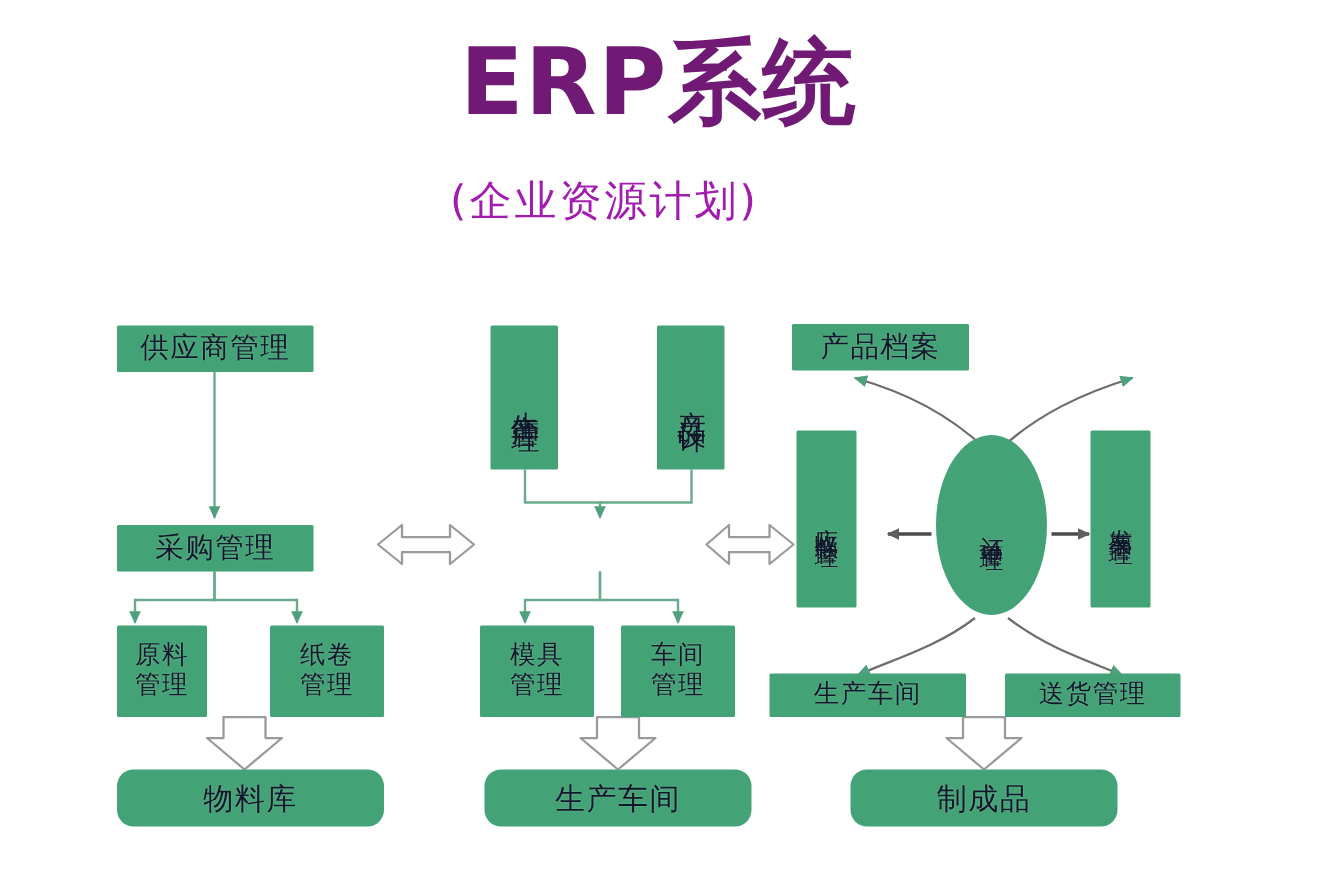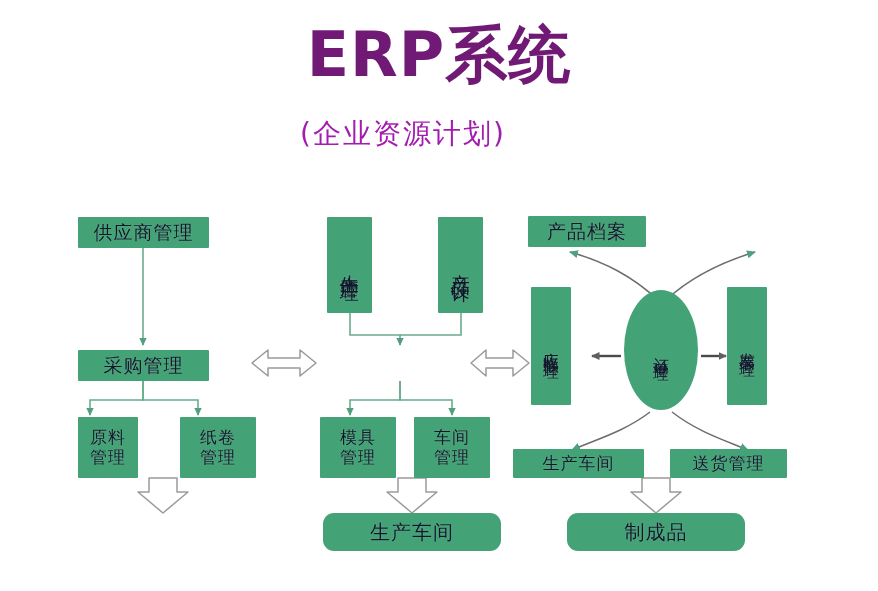--- a/index.html
+++ b/index.html
@@ -169,20 +169,21 @@
   <div class="node sq t19" style="left:78px;  top:350px; width:131px; height:31px;">采购管理</div>
 
   <div class="node sq t17" style="left:78px;  top:417px; width:60px; height:61px;">
     <span style="display:inline-block; width:2.4em;">原料管理</span>
   </div>
 
   <div class="node sq t17" style="left:180px; top:417px; width:76px; height:61px;">
     <span style="display:inline-block; width:2.4em;">纸卷管理</span>
   </div>
 
+  <div class="node pill t20" style="left:78px;  top:513px; width:178px; height:38px;">物料库</div>
 
   <div class="node sq vert t19" style="left:327px; top:217px; width:45px; height:96px;">生产管理</div>
 
   <div class="node sq vert t19" style="left:438px; top:217px; width:45px; height:96px;">产品设计</div>
 
 
   <div class="node sq t17" style="left:320px; top:417px; width:76px; height:61px;">
     <span style="display:inline-block; width:2.4em;">模具管理</span>
   </div>
 

